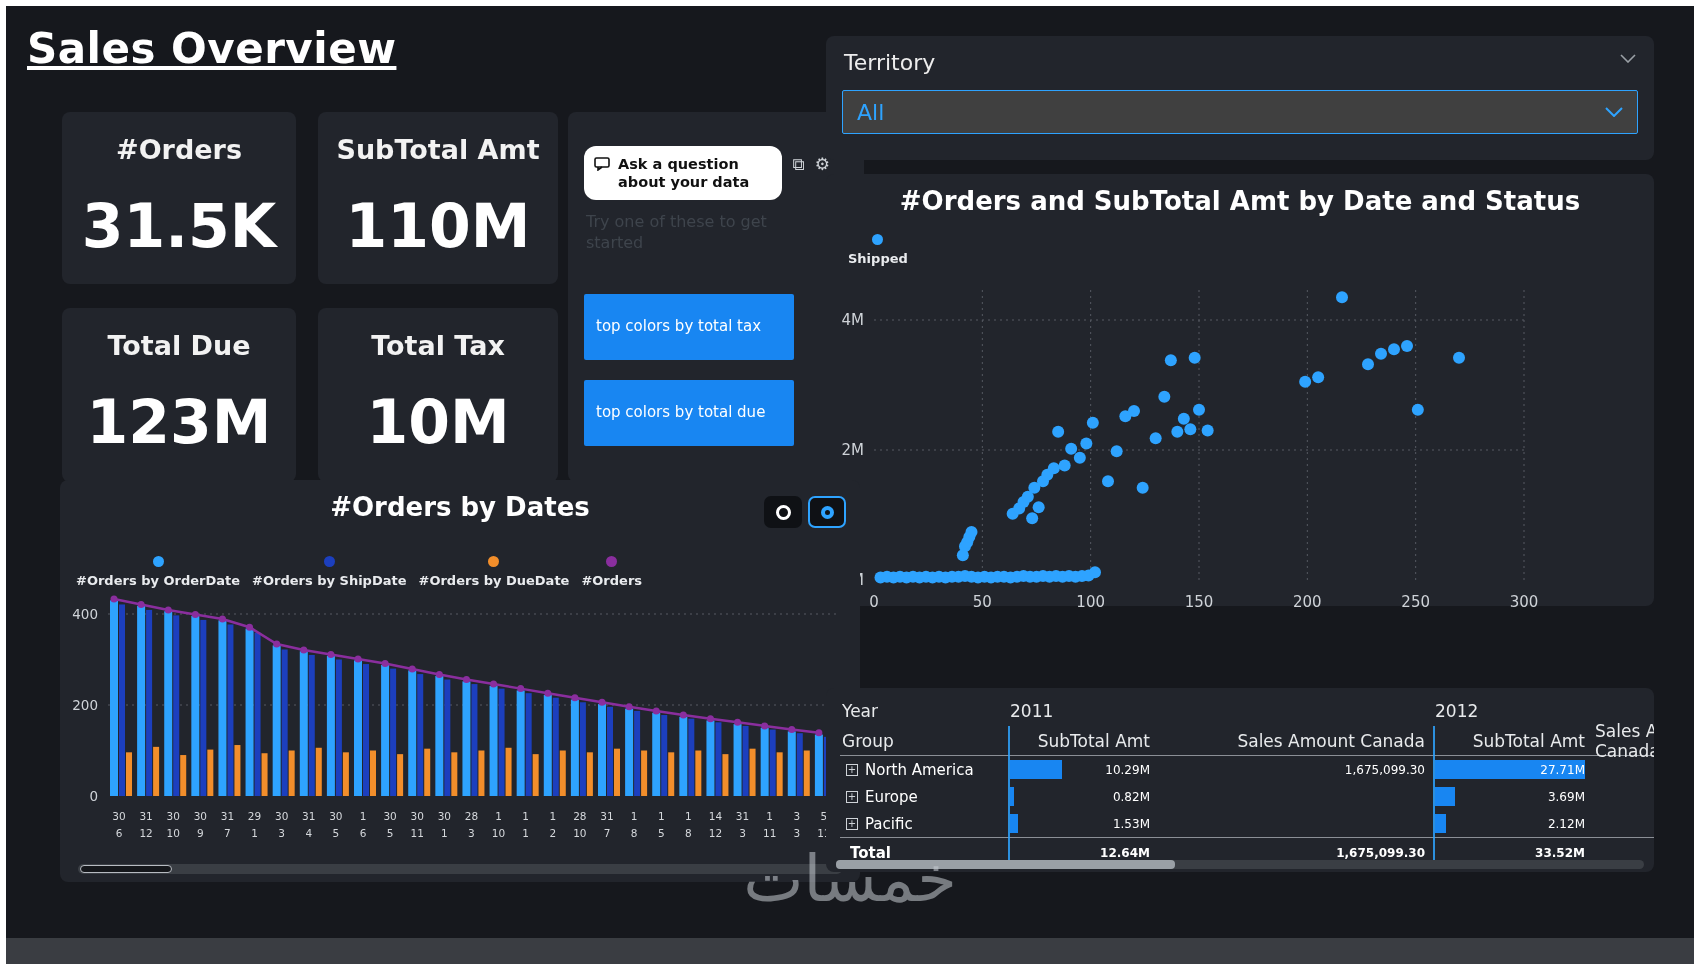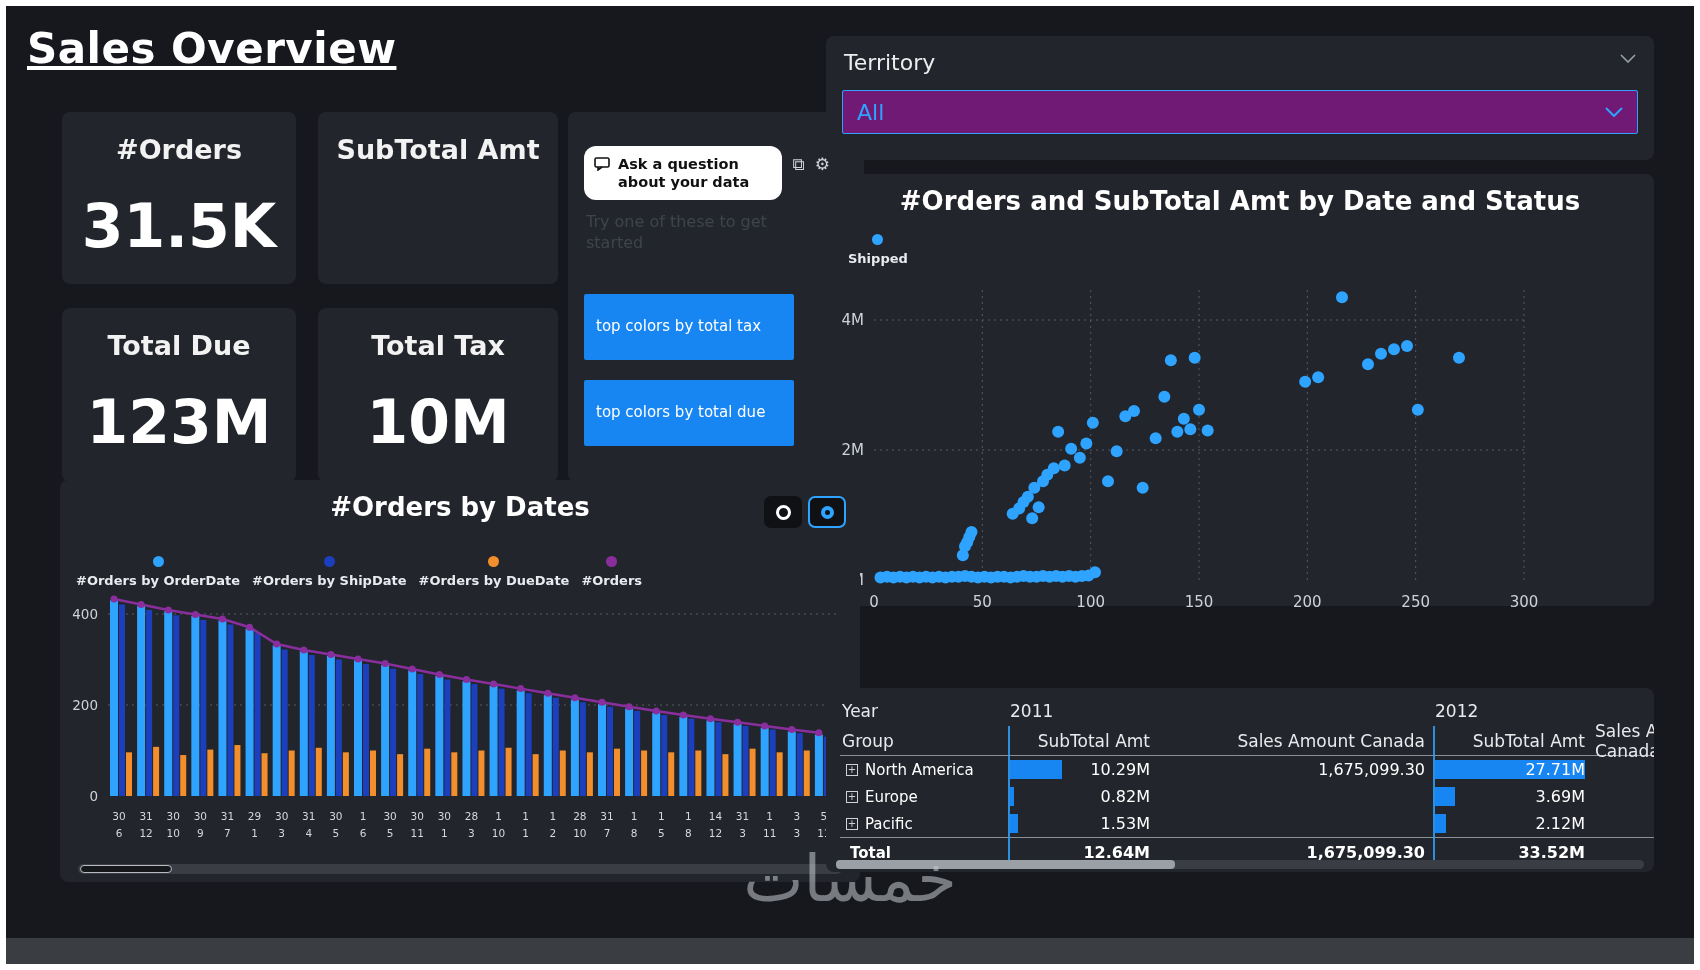--- a/index.html
+++ b/index.html
@@ -28,21 +28,21 @@
   .qna-hint{position:absolute;left:18px;top:100px;width:210px;color:#3e444c;font-size:16px;line-height:1.3;}
   .qna-btn{position:absolute;left:16px;width:210px;height:66px;background:#1886F2;color:#fff;border:none;
     border-radius:2px;font-size:15px;text-align:left;padding:10px 12px;font-family:inherit;cursor:pointer;line-height:1.3;}
   #qna-btn1{top:182px;} #qna-btn2{top:268px;}
   .v-scroll{position:absolute;right:10px;top:92px;width:9px;height:262px;background:#2b2e34;border-radius:4px;}
   .v-scroll .thumb{position:absolute;left:0;top:2px;width:9px;height:92px;background:#6f7378;border-radius:4px;}
   
   #slicer{left:820px;top:30px;width:828px;height:124px;}
   .slicer-label{position:absolute;left:18px;top:14px;font-size:22px;color:#ededed;}
   .slicer-collapse{position:absolute;right:18px;top:18px;}
-  .dropdown{position:absolute;left:16px;right:16px;top:54px;height:44px;background:#701a75;
+  .dropdown{position:absolute;left:16px;right:16px;top:54px;height:44px;background:#404040;
     border:1px solid #2EA3FF;border-radius:2px;display:flex;align-items:center;padding:16px 14px;cursor:pointer;}
   .dropdown .dd-value{color:#2EA3FF;font-size:22px;}
   .dropdown .dd-chevron{margin-left:auto;}
   
   #scatter-card{left:820px;top:168px;width:828px;height:432px;}
   .chart-title{position:absolute;left:0;right:0;top:12px;text-align:center;font-size:26px;font-weight:700;color:#fff;}
   .legend-row{position:absolute;display:flex;align-items:center;gap:18px;}
   #scatter-legend{left:22px;top:60px;}
   .legend-item{display:flex;align-items:center;gap:6px;font-size:13px;font-weight:700;color:#e9ebee;cursor:pointer;flex-direction:column;}
   .legend-dot{width:11px;height:11px;border-radius:50%;display:inline-block;}
@@ -58,21 +58,21 @@
   .ring-white{width:15px;height:15px;border:3px solid #fff;border-radius:50%;}
   .ring-blue{width:13px;height:13px;border:4.5px solid #2EA3FF;border-radius:50%;}
   .h-scroll{position:absolute;height:10px;background:#3a3e44;border-radius:5px;}
   #combo-scroll{left:18px;right:18px;bottom:8px;}
   #combo-scroll .thumb{position:absolute;left:2px;top:1px;width:92px;height:8px;background:#15171b;border:1px solid #b7bbc1;border-radius:4px;}
   
   #matrix-card{left:820px;top:682px;width:828px;height:184px;overflow:hidden;}
   #matrix-grid{position:absolute;left:14px;top:8px;display:grid;
     grid-template-columns:168px 150px 275px 160px 150px;
     grid-template-rows:30px 30px 27px 27px 27px 30px;}
-  .m-cell{display:flex;align-items:center;font-size:16px;color:#fff;padding:0 2px;}
+  .m-cell{display:flex;align-items:center;font-size:12px;color:#fff;padding:0 2px;}
   .m-h{font-size:17px;color:#e8eaec;}
   .m-right{justify-content:flex-end;padding-right:8px;}
   .m-underline{border-bottom:1px solid #8b8f96;}
   .m-total{font-weight:700;border-top:1px solid #8b8f96;}
   .m-group{font-size:15px;}
   .m-val{position:relative;}
   .m-val-text{position:relative;z-index:1;}
   .data-bar{position:absolute;left:2px;top:4px;bottom:4px;z-index:0;}
   .expand-box{display:inline-flex;align-items:center;justify-content:center;width:12px;height:12px;
     border:1px solid #cfd3d8;color:#cfd3d8;font-size:10px;line-height:1;margin:0 7px 0 4px;cursor:pointer;}
@@ -91,20 +91,21 @@
 <div class="canvas">
 
   <h1 class="page-title">Sales Overview</h1>
 
   <div class="card kpi" id="kpi-orders">
     <div class="kpi-label">#Orders</div>
     <div class="kpi-value">31.5K</div>
   </div>
   <div class="card kpi" id="kpi-subtotal">
     <div class="kpi-label">SubTotal Amt</div>
+    <div class="kpi-value">110M</div>
   </div>
   <div class="card kpi" id="kpi-due">
     <div class="kpi-label">Total Due</div>
     <div class="kpi-value">123M</div>
   </div>
   <div class="card kpi" id="kpi-tax">
     <div class="kpi-label">Total Tax</div>
     <div class="kpi-value">10M</div>
   </div>
 

